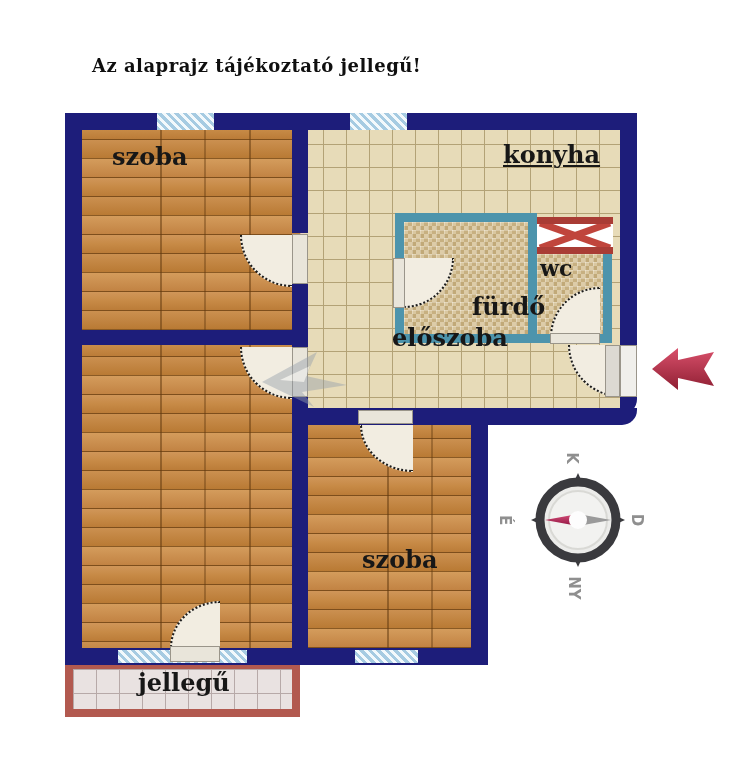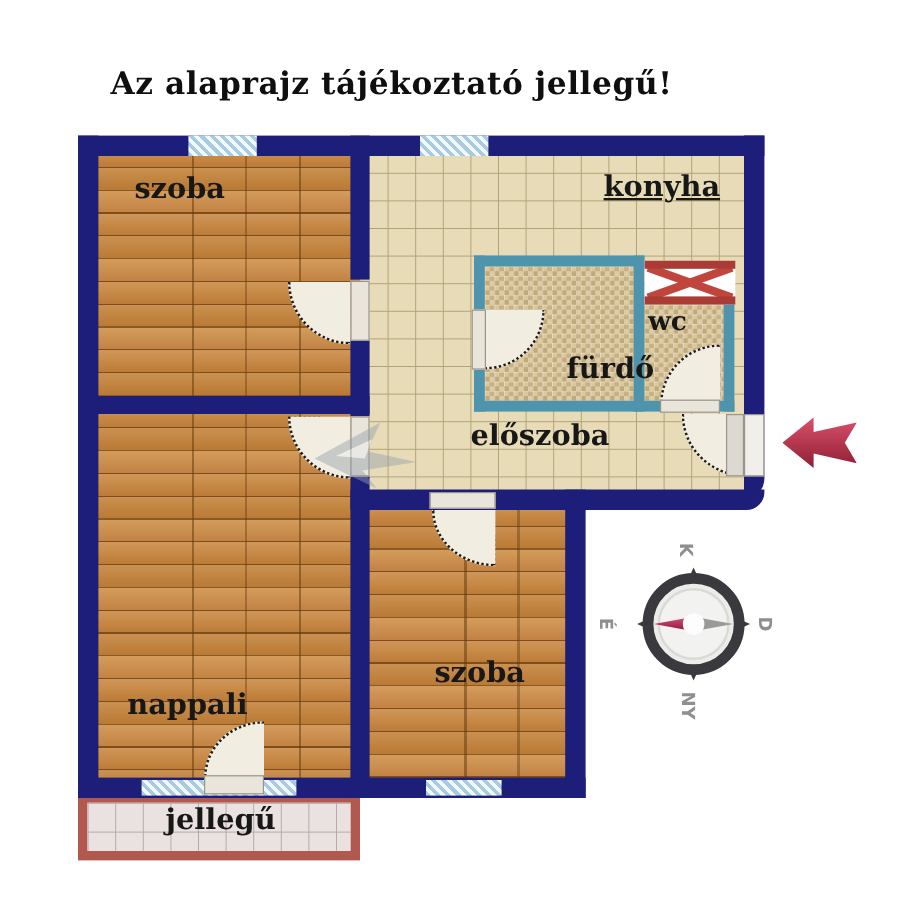--- a/index.html
+++ b/index.html
@@ -1,21 +1,21 @@
 <!DOCTYPE html>
 <html><head>
 <meta charset="utf-8">
 <style>
   * { margin:0; padding:0; box-sizing:border-box; }
   body { background:#fff; font-family:"DejaVu Serif", serif; }
   #plan { position:relative; width:756px; height:768px; background:#ffffff; overflow:hidden; }
 
   .abs { position:absolute; }
 
-  .title { left:92px; top:55px; font-weight:bold; font-size:26px; color:#0f0f0f; letter-spacing:.5px; }
+  .title { left:92px; top:55px; font-weight:bold; font-size:18px; color:#0f0f0f; letter-spacing:.5px; }
 
   
   .wall { position:absolute; background:#1d1d7a; }
 
   
   .wood {
     position:absolute;
     background-color:#c08040;
     background-image:
       repeating-linear-gradient(90deg, rgba(0,0,0,0) 0 87px, rgba(96,56,14,.5) 87px 89px),
@@ -150,22 +150,21 @@
 
   <svg class="abs" style="left:262px; top:352px; opacity:.45;" width="85" height="55" viewBox="0 0 85 55">
     <polygon points="0,30 55,0 44,24 85,33 40,40 52,55 0,30" fill="#96a0ac"></polygon>
     <polygon points="18,28 48,14 42,30 18,28" fill="#e9edf1"></polygon>
   </svg>
 
   <div class="label" style="left:112px; top:142px;">szoba</div>
   <div class="label" style="left:503px; top:140px;text-decoration:underline;">konyha</div>
   <div class="label" style="left:472px; top:292px;">fürdő</div>
   <div class="label" style="left:540px; top:255px; font-size:22px;">wc</div>
-  <div class="label" style="left:392px; top:348px;">előszoba</div>
-  <div class="label" style="left:106px; top:572px;">nappali</div>
+  <div class="label" style="left:392px; top:323px;">előszoba</div>
   <div class="label" style="left:362px; top:545px;">szoba</div>
   <div class="label" style="left:138px; top:668px;">jellegű</div>
 
   <svg class="abs" style="left:652px; top:348px;" width="62" height="42" viewBox="0 0 62 42">
     <defs>
       <linearGradient id="ag" x1="0" y1="0" x2="0" y2="1">
         <stop offset="0" stop-color="#d9506b"></stop>
         <stop offset="1" stop-color="#8f1f33"></stop>
       </linearGradient>
     </defs>

